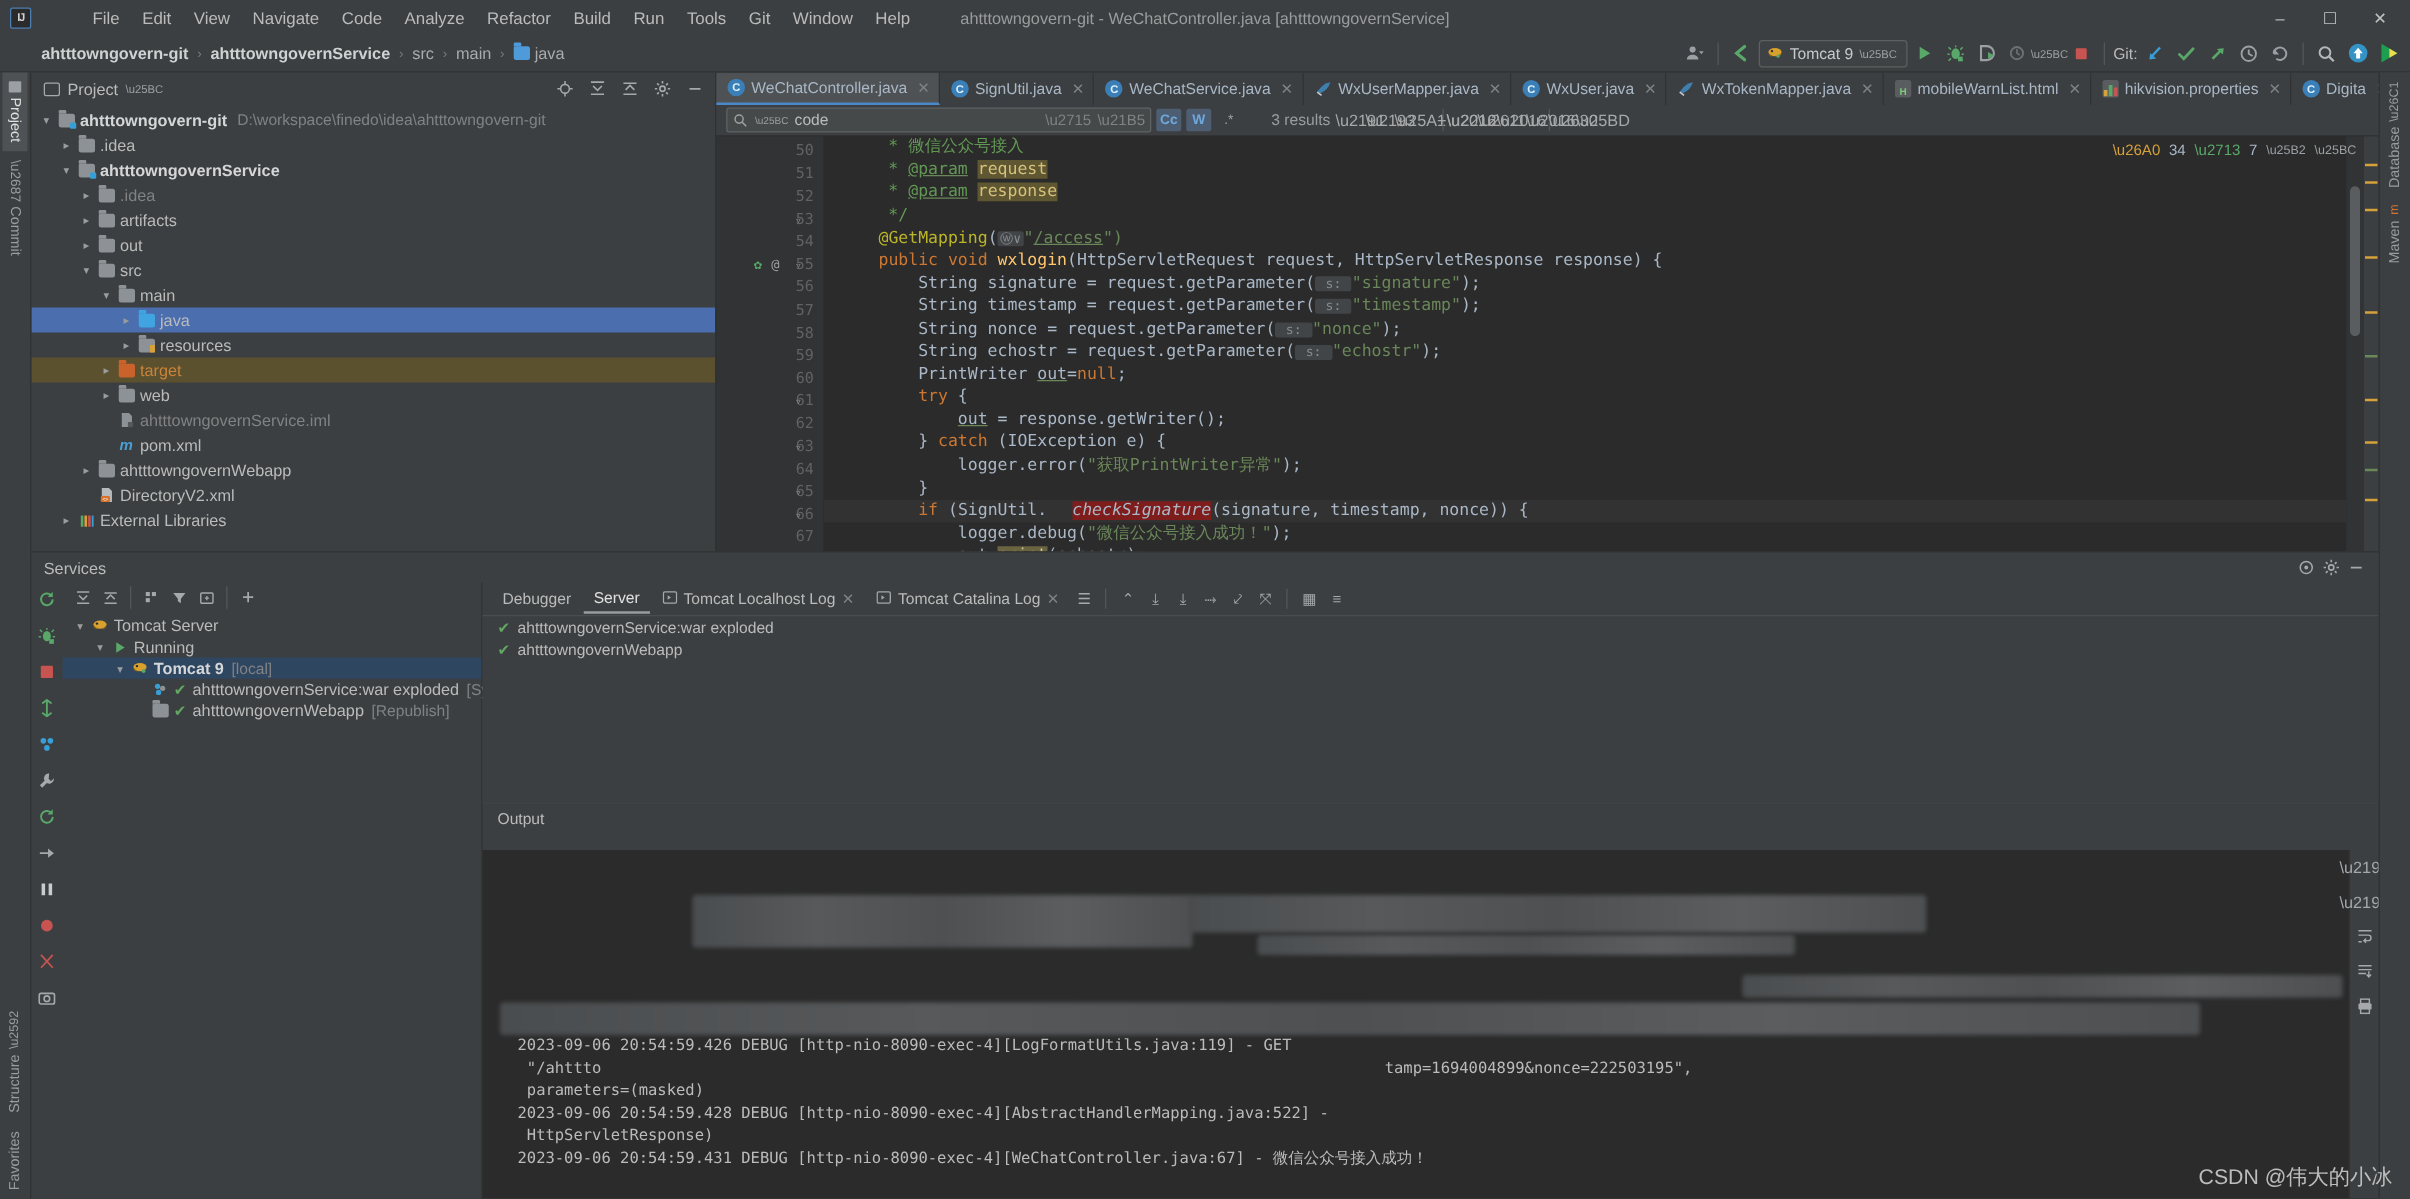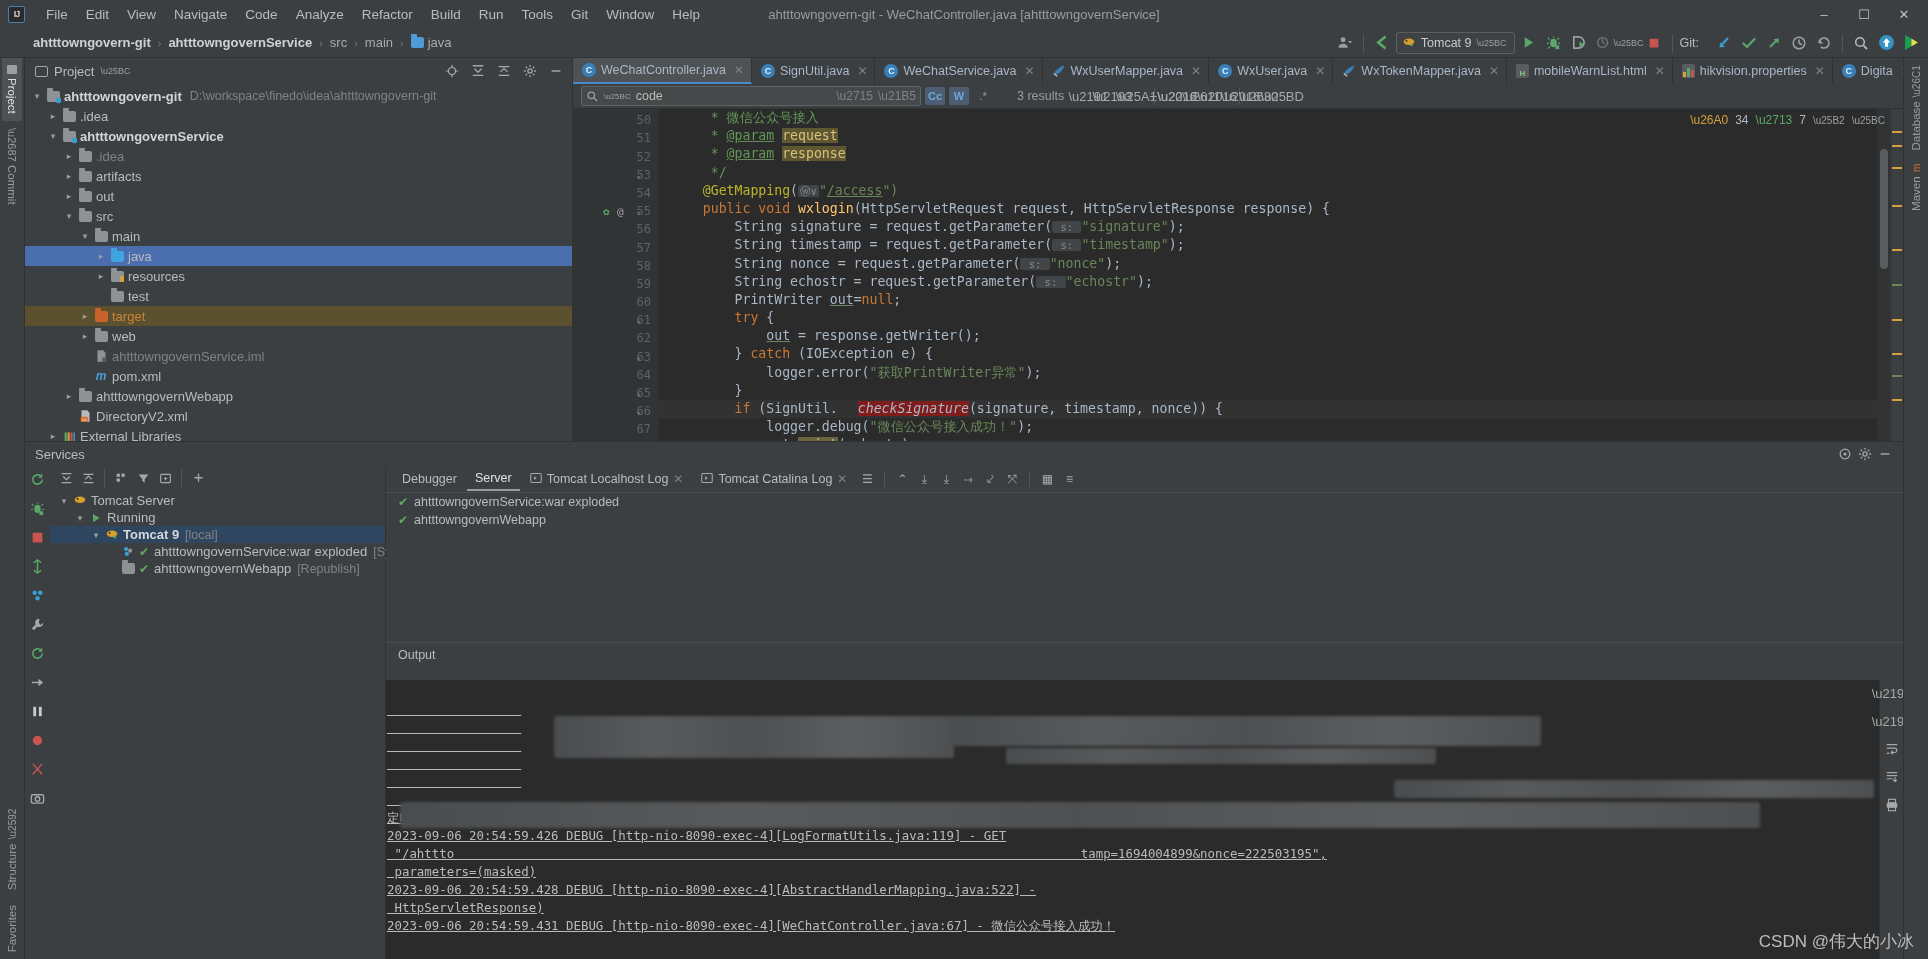--- a/index.html
+++ b/index.html
@@ -10,21 +10,21 @@
     font-family: "Liberation Sans", sans-serif;
     font-size: 13px;
     color: #bbbbbb;
     overflow: hidden;
   }
   .ide { width: 1928px; height: 959px; display: flex; flex-direction: column; position: relative; }
 
   
   .menubar {
     height: 28px; background: #3c3f41; display: flex; align-items: center;
-    padding-left: 8px; flex: 0 0 28px; position: relative;
+    padding-left: 8px; flex: 0 0 28px; position: relative; gap: 28px;
   }
   .ij-logo {
     width: 17px; height: 17px; border: 1.5px solid #4d7fb3; border-radius: 2px;
     background: #2b2b2b; color: #cfd2d4; font-size: 9px; font-weight: bold;
     display: flex; align-items: center; justify-content: center; margin-right: 12px;
     letter-spacing: -1px;
   }
   .menu-item {
     padding: 3px 9px; font-size: 13.5px; color: #bbbbbb; cursor: default; white-space: nowrap;
   }
@@ -53,21 +53,21 @@
     content:''; position:absolute; left:0; top:-3px; width:6px; height:3px;
     background:#4f9bd9; border-radius:1px 1px 0 0;
   }
   .tb-right { position: absolute; right: 6px; display: flex; align-items: center; gap: 3px; }
   .tb-ico { width: 22px; height: 22px; display:flex; align-items:center; justify-content:center; border-radius:3px; }
   .tb-sep { width:1px; height:18px; background:#545759; margin:0 4px; }
   .runcfg {
     height: 22px; border: 1px solid #5e6060; border-radius: 3px; background:#3f4244;
     display:flex; align-items:center; gap:5px; padding: 0 7px 0 5px; font-size:12.5px; color:#c7c9ca;
   }
-  .git-label { font-size: 12.5px; color: #bbbbbb; margin-right: 11px; }
+  .git-label { font-size: 12.5px; color: #bbbbbb; margin-right: 0; }
 
   
   .body { flex: 1; display: flex; min-height: 0; }
   .leftrail, .rightrail {
     width: 25px; background: #3c3f41; display:flex; flex-direction:column;
     align-items:center; flex: 0 0 25px; border-right:1px solid #323232; position:relative;
   }
   .rightrail { border-right:none; border-left:1px solid #323232; }
   .vtab {
     writing-mode: vertical-rl; font-size: 11.5px; color: #9a9c9e; padding: 7px 4px;
@@ -166,21 +166,21 @@
   .stab.active { border-bottom:2px solid #9a9c9e; color:#e0e0e0; }
   .stab .x { color:#808284; font-size:12px; }
   .svctabsep { width:1px;height:16px;background:#545759;margin:0 5px; }
   .sti { width:20px;height:20px;display:flex;align-items:center;justify-content:center;color:#a6a8aa;font-size:12px; }
   .deploysec { flex:0 0 150px; background:#3c3f41; display:flex; flex-direction:column; border-top:1px solid #4a4d4f; }
   .seclabel { font-size:12.5px; color:#bbbbbb; padding:6px 0 4px 12px; }
   .deprow { font-size:12.5px; color:#bbbbbb; padding:2px 0 2px 12px; display:flex; align-items:center; gap:6px; }
   .check { color:#62a862; font-size:12px; }
   .outputsec { flex:1; display:flex; flex-direction:column; min-height:0; border-top:1px solid #4a4d4f; background:#2b2b2b; }
   .outlabel { font-size:12.5px; color:#bbbbbb; padding:5px 0 18px 12px; background:#3c3f41; }
-  .outlog { flex:1; padding:3px 0 0 1px; font-family:"DejaVu Sans Mono",monospace; font-size:12.4px; line-height:18px; color:#bbbbbb; white-space:pre; overflow:hidden; position:relative;text-decoration:underline; }
+  .outlog { flex:1; padding:3px 0 0 28px; font-family:"DejaVu Sans Mono",monospace; font-size:12.4px; line-height:18px; color:#bbbbbb; white-space:pre; overflow:hidden; position:relative; }
   .logline { height:18px; }
   .outrail { width:24px; flex:0 0 24px; background:#3c3f41; display:flex; flex-direction:column; align-items:center; padding-top:4px; gap:10px; border-left:1px solid #323232; }
   .outrail .ri { width:18px;height:18px;display:flex;align-items:center;justify-content:center;color:#a6a8aa;font-size:13px; }
   .masked { position:absolute; background:linear-gradient(90deg,#4a4d4f,#57595b,#4e5052,#5b5d5f,#4d4f51); border-radius:3px; filter: blur(1.5px); }
   .watermark { position:absolute; right:14px; bottom:6px; font-size:17px; color:#d0d0d0; opacity:.88; }
 </style>
 </head>
 <body>
 
 <div class="ide">
@@ -463,27 +463,20 @@
               </div>
               <div class="trow" style="padding-left: 68px;">
                 <span class="arrow">▸</span>
                 <span class="fico">
                   <span style="display:inline-block;position:relative;width:13px;height:11px;background:#8d9296;border-radius:1px 2px 2px 2px">
                     <span style="position:absolute;left:0;top:-3px;width:6px;height:3px;background:#8d9296;border-radius:1px 1px 0 0"></span>
                     <span style="position:absolute;right:0;bottom:0;width:4px;height:6px;background:#d6a13a"></span>
                   </span>
                 </span>
                 <span class="tlabel">resources</span>
-              </div>
-              <div class="trow" style="padding-left: 68px;">
-                <span class="arrow"></span>
-                <span class="fico">
-                  <span class="fsq" style="background: rgb(141, 146, 150);"></span>
-                </span>
-                <span class="tlabel">test</span>
               </div>
               <div class="trow hl" style="padding-left: 52px;">
                 <span class="arrow">▸</span>
                 <span class="fico">
                   <span class="fsq" style="background: rgb(201, 98, 43);"></span>
                 </span>
                 <span class="tlabel" style="color: rgb(201, 131, 58);">target</span>
               </div>
               <div class="trow" style="padding-left: 52px;">
                 <span class="arrow">▸</span>

